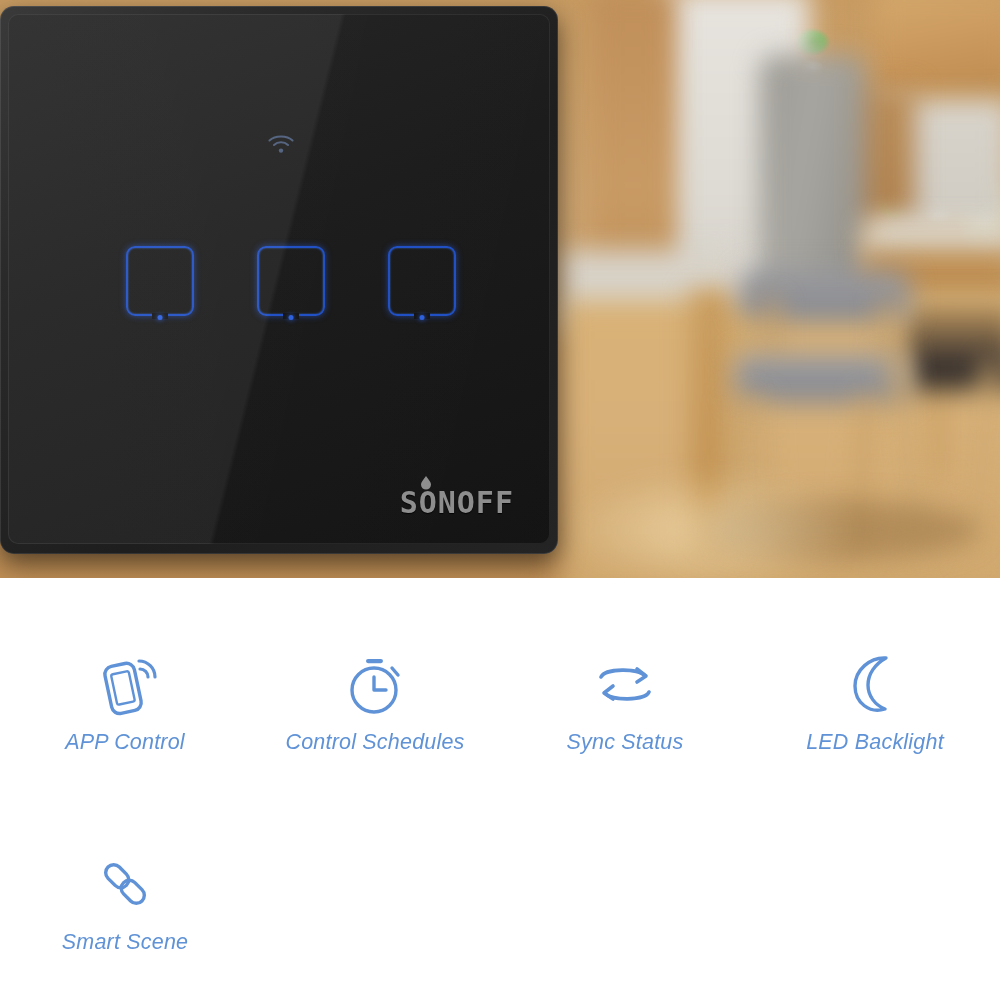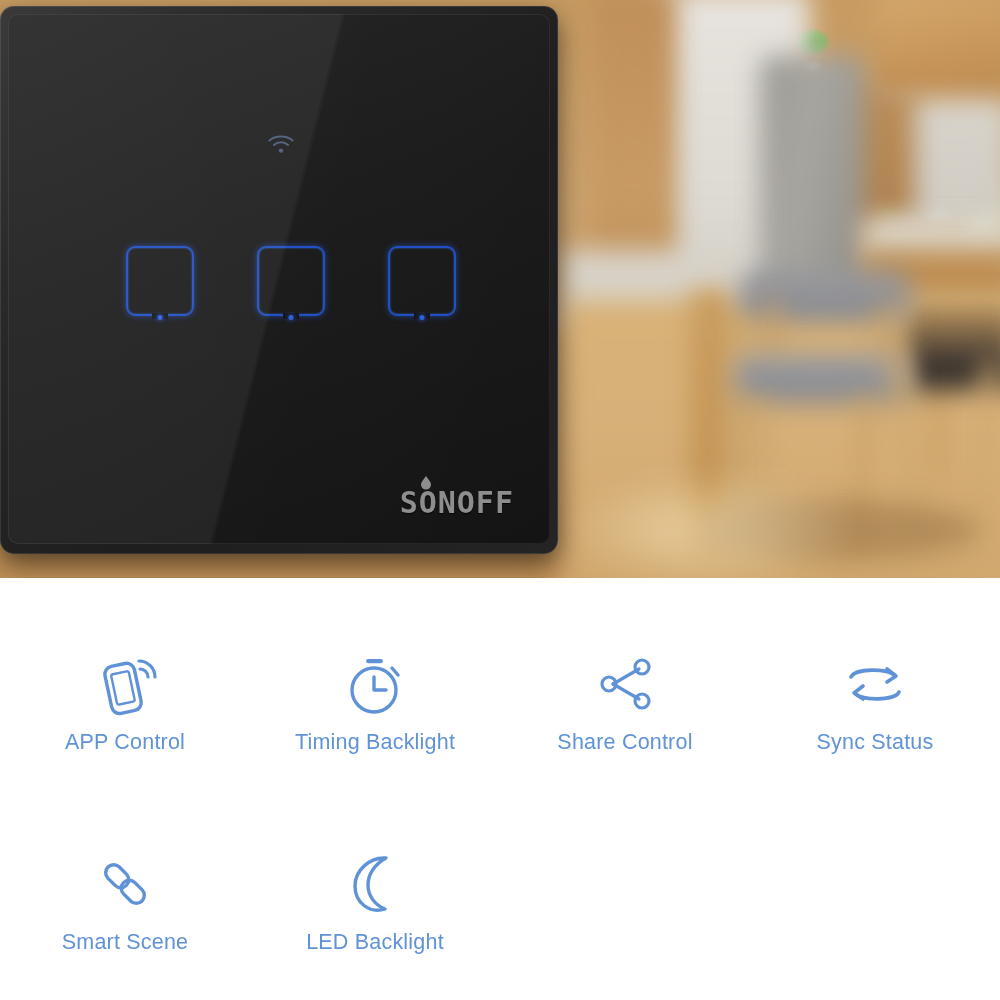--- a/index.html
+++ b/index.html
@@ -218,20 +218,21 @@
     background: #ffffff;
   }
 
   .feature {
     display: flex;
     flex-direction: column;
     align-items: center;
     justify-content: center;
     gap: 8px;
     padding: 4px;
+    font-style: italic;
   }
 
   .feature-icon {
     width: 76px;
     height: 76px;
     display: flex;
     align-items: center;
     justify-content: center;
   }
   .feature-icon svg { display: block; }
@@ -343,66 +344,54 @@
 
     <div class="feature">
       <div class="feature-icon">
         <svg viewBox="0 0 76 76" width="76" height="76" aria-hidden="true">
           <circle cx="37" cy="44" r="22" fill="none" stroke="#5f92d6" stroke-width="3.4"></circle>
           <rect x="29" y="13" width="17" height="4.2" rx="2.1" fill="#5f92d6"></rect>
           <path d="M55 22 L61 29" fill="none" stroke="#5f92d6" stroke-width="3.4" stroke-linecap="round"></path>
           <path d="M37 31 L37 44 L49 44" fill="none" stroke="#5f92d6" stroke-width="3.4" stroke-linecap="round" stroke-linejoin="round"></path>
         </svg>
       </div>
-      <div class="feature-label">Timing Backlight</div>
-    </div>
-
-
-    <div class="feature">
-      <div class="feature-icon">
-        <svg viewBox="0 0 76 76" width="76" height="76" aria-hidden="true">
-          <line x1="26" y1="38" x2="52" y2="23" stroke="#5f92d6" stroke-width="3.2" stroke-linecap="round"></line>
-          <line x1="26" y1="38" x2="52" y2="53" stroke="#5f92d6" stroke-width="3.2" stroke-linecap="round"></line>
-          <circle cx="22" cy="38" r="7" fill="none" stroke="#5f92d6" stroke-width="3.2"></circle>
-          <circle cx="55" cy="21" r="7" fill="none" stroke="#5f92d6" stroke-width="3.2"></circle>
-          <circle cx="55" cy="55" r="7" fill="none" stroke="#5f92d6" stroke-width="3.2"></circle>
-        </svg>
-      </div>
-      <div class="feature-label">Share Control</div>
-    </div>
+      <div class="feature-label">Control Schedules</div>
+    </div>
+
+
 
     <div class="feature">
       <div class="feature-icon">
         <svg viewBox="0 0 76 76" width="76" height="76" aria-hidden="true">
           <path d="M14 31 C18 22, 52 22, 58 30" fill="none" stroke="#5f92d6" stroke-width="3.6" stroke-linecap="round"></path>
           <path d="M50 23 L59 30 L50 36" fill="none" stroke="#5f92d6" stroke-width="3.6" stroke-linecap="round" stroke-linejoin="round"></path>
           <path d="M62 46 C58 55, 24 55, 18 47" fill="none" stroke="#5f92d6" stroke-width="3.6" stroke-linecap="round"></path>
           <path d="M26 40 L17 47 L26 53" fill="none" stroke="#5f92d6" stroke-width="3.6" stroke-linecap="round" stroke-linejoin="round"></path>
         </svg>
       </div>
       <div class="feature-label">Sync Status</div>
     </div>
 
 
     <div class="feature">
       <div class="feature-icon">
         <svg viewBox="0 0 76 76" width="76" height="76" aria-hidden="true">
+          <path d="M49 12 C38 18, 31 28, 31 39 C31 50, 38 59, 48 63
+                   C33 68, 18 57, 18 40 C18 24, 33 11, 49 12 Z" fill="none" stroke="#5f92d6" stroke-width="3.4" stroke-linejoin="round"></path>
+        </svg>
+      </div>
+      <div class="feature-label">LED Backlight</div>
+    </div>
+
+    <div class="feature">
+      <div class="feature-icon">
+        <svg viewBox="0 0 76 76" width="76" height="76" aria-hidden="true">
           <g transform="rotate(45 38 38)">
             <rect x="14" y="30" width="26" height="16" rx="8" ry="8" fill="none" stroke="#5f92d6" stroke-width="3.4"></rect>
             <rect x="36" y="30" width="26" height="16" rx="8" ry="8" fill="none" stroke="#5f92d6" stroke-width="3.4"></rect>
           </g>
         </svg>
       </div>
       <div class="feature-label">Smart Scene</div>
     </div>
 
-    <div class="feature">
-      <div class="feature-icon">
-        <svg viewBox="0 0 76 76" width="76" height="76" aria-hidden="true">
-          <path d="M49 12 C38 18, 31 28, 31 39 C31 50, 38 59, 48 63
-                   C33 68, 18 57, 18 40 C18 24, 33 11, 49 12 Z" fill="none" stroke="#5f92d6" stroke-width="3.4" stroke-linejoin="round"></path>
-        </svg>
-      </div>
-      <div class="feature-label">LED Backlight</div>
-    </div>
-
   </div>
 </div>
 
 </body></html>

